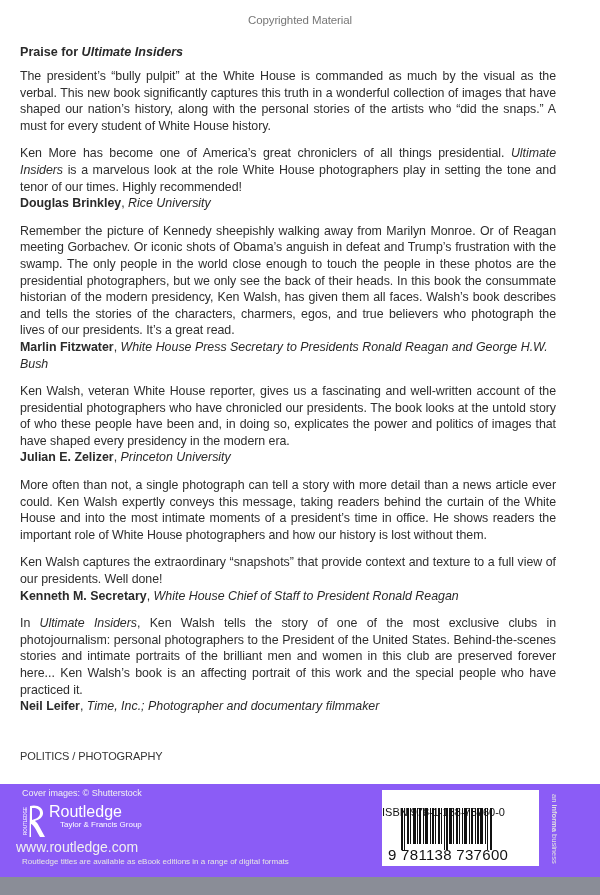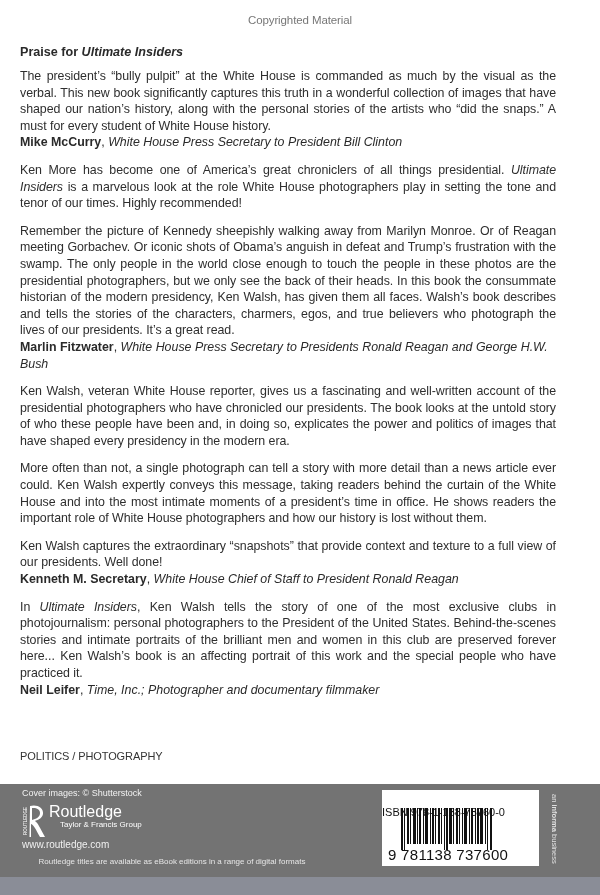--- a/index.html
+++ b/index.html
@@ -69,21 +69,21 @@
       font-size: 11px;
       color: #333;
       letter-spacing: -0.1px;
     }
     .footer-band {
       position: absolute;
       top: 784px;
       left: 0;
       width: 600px;
       height: 104px;
-      background: #737373;
+      background: #8b5cf6;
     }
     .footer-strip {
       position: absolute;
       top: 877px;
       left: 0;
       width: 600px;
       height: 18px;
       background: #8a8d97;
     }
     .cover-credit {
@@ -120,36 +120,35 @@
     .logo-sub {
       font-family: "Liberation Sans", sans-serif;
       font-size: 8px;
       line-height: 10px;
       display: block;
       margin-left: 11px;
     }
     .website {
       position: absolute;
       top: 55px;
-      left: 22px;
-      font-family: "Liberation Sans", sans-serif;
-      font-size: 10px;
+      left: 16px;
+      font-family: "Liberation Sans", sans-serif;
+      font-size: 14px;
       color: #f0f0f0;
     }
     .ebook-note {
       position: absolute;
       top: 73px;
       left: 22px;
       font-family: "Liberation Sans", sans-serif;
       font-size: 8px;
       color: #e6e6e6;
       white-space: nowrap;
       width: 300px;
       overflow: hidden;
-      text-align: center;
     }
     .barcode-box {
       position: absolute;
       top: 6px;
       left: 382px;
       width: 157px;
       height: 76px;
       background: #ffffff;
     }
     .isbn-text {
@@ -203,34 +202,35 @@
 </head>
 <body>
 
 <div class="watermark">Copyrighted Material</div>
 
 <div class="content">
   <div class="praise-heading"><span>Praise for </span><i>Ultimate Insiders</i></div>
 
   <div class="quote">
     <div class="quote-text">The president’s “bully pulpit” at the White House is commanded as much by the visual as the verbal. This new book significantly captures this truth in a wonderful collection of images that have shaped our nation’s history, along with the personal stories of the artists who “did the snaps.” A must for every student of White House history.</div>
-    <div class="attribution"><span class="name">Mike McCurry</span>, <span class="role">White House Press Secretary to President Bill Clinton</span></div>
   </div>
 
   <div class="quote">
     <div class="quote-text"><span>Ken More has become one of America’s great chroniclers of all things presidential. </span><i>Ultimate Insiders</i><span> is a marvelous look at the role White House photographers play in setting the tone and tenor of our times. Highly recommended!</span></div>
+    <div class="attribution"><span class="name">Douglas Brinkley</span>, <span class="role">Rice University</span></div>
   </div>
 
   <div class="quote">
     <div class="quote-text">Remember the picture of Kennedy sheepishly walking away from Marilyn Monroe. Or of Reagan meeting Gorbachev. Or iconic shots of Obama’s anguish in defeat and Trump’s frustration with the swamp. The only people in the world close enough to touch the people in these photos are the presidential photographers, but we only see the back of their heads. In this book the consummate historian of the modern presidency, Ken Walsh, has given them all faces. Walsh’s book describes and tells the stories of the characters, charmers, egos, and true believers who photograph the lives of our presidents. It’s a great read.</div>
     <div class="attribution"><span class="name">Marlin Fitzwater</span>, <span class="role">White House Press Secretary to Presidents Ronald Reagan and George H.W. Bush</span></div>
   </div>
 
   <div class="quote">
     <div class="quote-text">Ken Walsh, veteran White House reporter, gives us a fascinating and well-written account of the presidential photographers who have chronicled our presidents. The book looks at the untold story of who these people have been and, in doing so, explicates the power and politics of images that have shaped every presidency in the modern era.</div>
+    <div class="attribution"><span class="name">Julian E. Zelizer</span>, <span class="role">Princeton University</span></div>
   </div>
 
   <div class="quote">
     <div class="quote-text">More often than not, a single photograph can tell a story with more detail than a news article ever could. Ken Walsh expertly conveys this message, taking readers behind the curtain of the White House and into the most intimate moments of a president’s time in office. He shows readers the important role of White House photographers and how our history is lost without them.</div>
   </div>
 
   <div class="quote">
     <div class="quote-text">Ken Walsh captures the extraordinary “snapshots” that provide context and texture to a full view of our presidents. Well done!</div>
     <div class="attribution"><span class="name">Kenneth M. Secretary</span>, <span class="role">White House Chief of Staff to President Ronald Reagan</span></div>
   </div>

